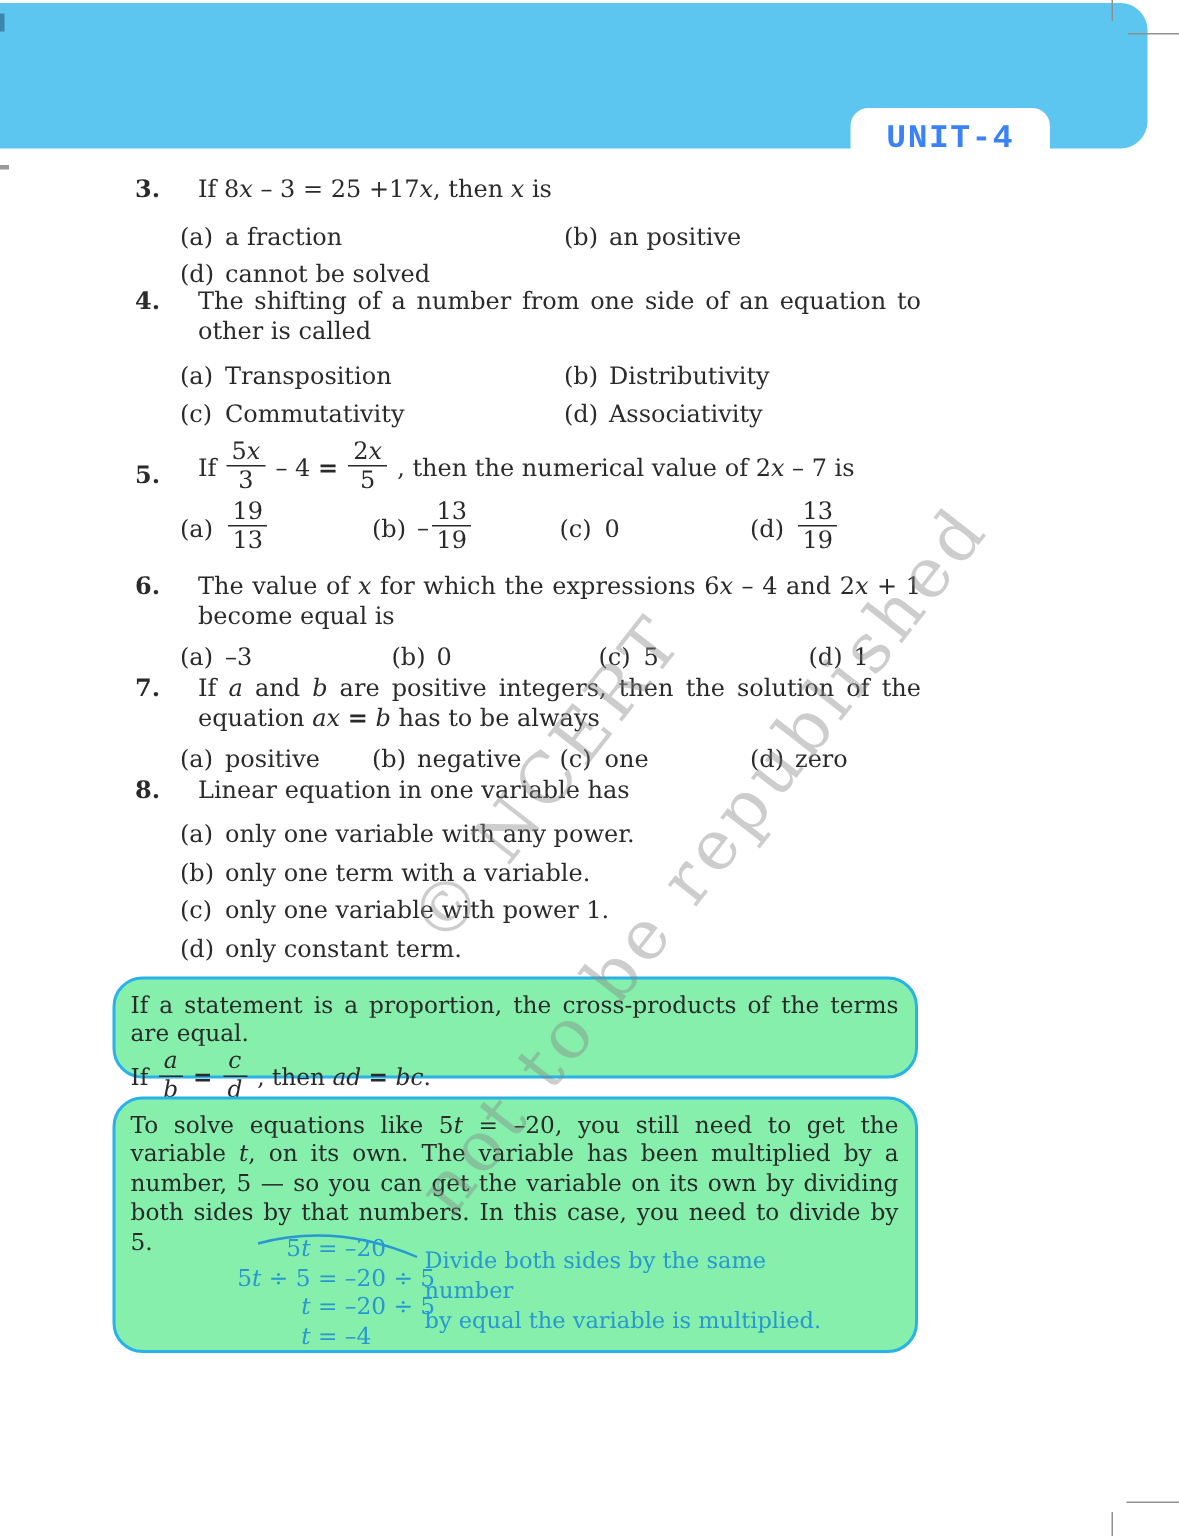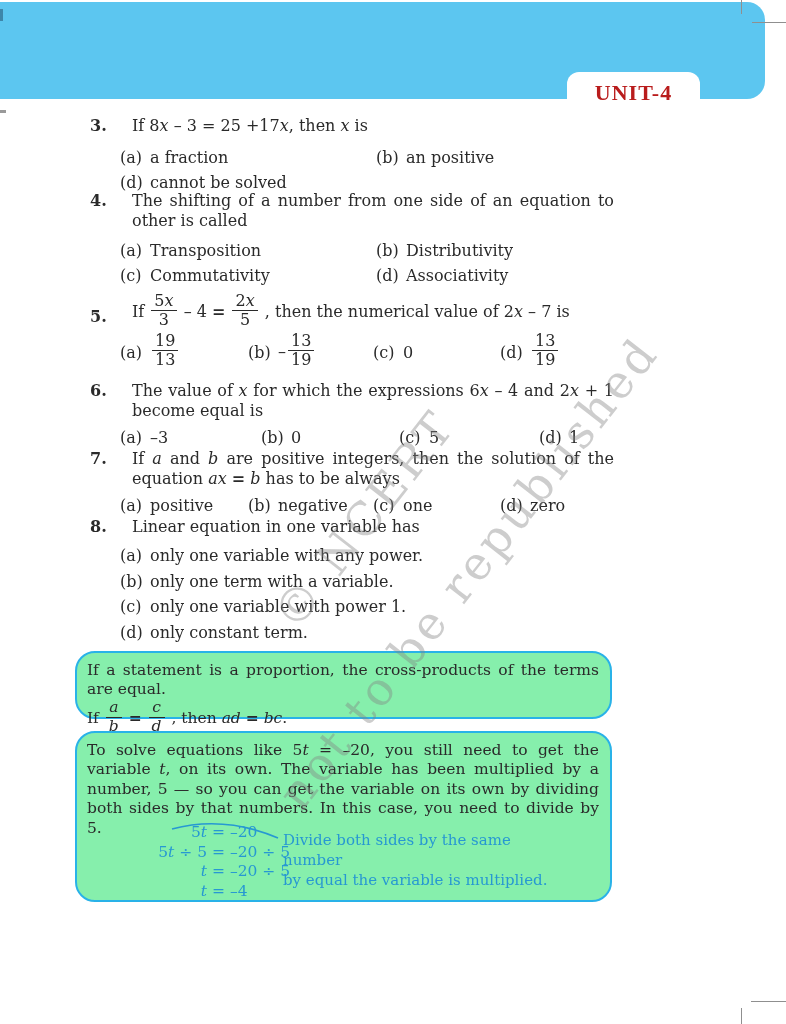--- a/index.html
+++ b/index.html
@@ -3,21 +3,21 @@
 <meta charset="utf-8">
 <style>
   html,body{margin:0;padding:0;background:#e8e8e8;}
   .page{position:relative;width:786px;height:1024px;background:#ffffff;overflow:hidden;
         font-family:"DejaVu Serif",serif;color:#2a2a2a;margin:0 auto;}
   
   .band{position:absolute;left:-30px;top:2px;width:795px;height:97px;background:#5cc6f0;
         border-radius:18px;z-index:1;}
   .unit-badge{position:absolute;left:567px;top:72px;width:133px;height:41px;background:#ffffff;
         border-radius:12px;z-index:2;display:flex;align-items:center;justify-content:center;
-        font-family:Liberation Serif, serif;font-weight:bold;font-size:22px;color:#b91c1c;
+        font-family:Liberation Mono, monospace;font-weight:bold;font-size:22px;color:#3b82f6;
         letter-spacing:1px;}
   
   .content{position:absolute;left:0;top:0;width:786px;height:1024px;z-index:3;}
   .question{position:absolute;left:90px;width:524px;font-size:16px;}
   .qnum{position:absolute;left:0;top:0;font-weight:bold;}
   .qtext{margin-left:42px;line-height:20px;text-align:justify;}
   .qtext.noj{text-align:left;}
   .opts{margin-left:30px;}
   .opt{line-height:25px;}
   .grid2{display:grid;grid-template-columns:256px auto;}

